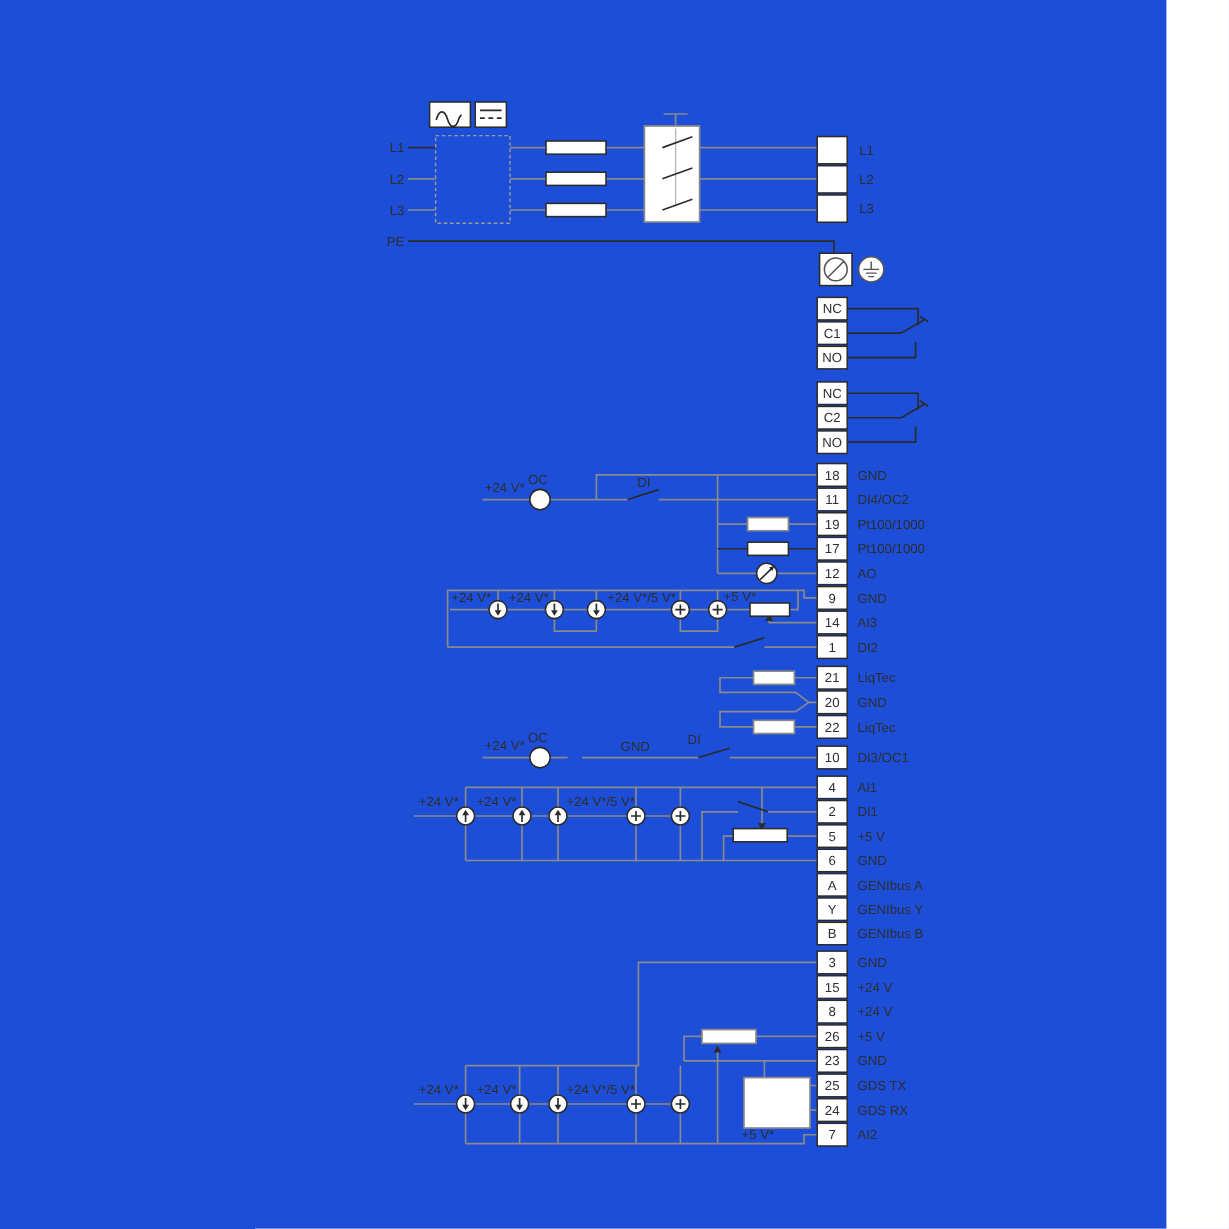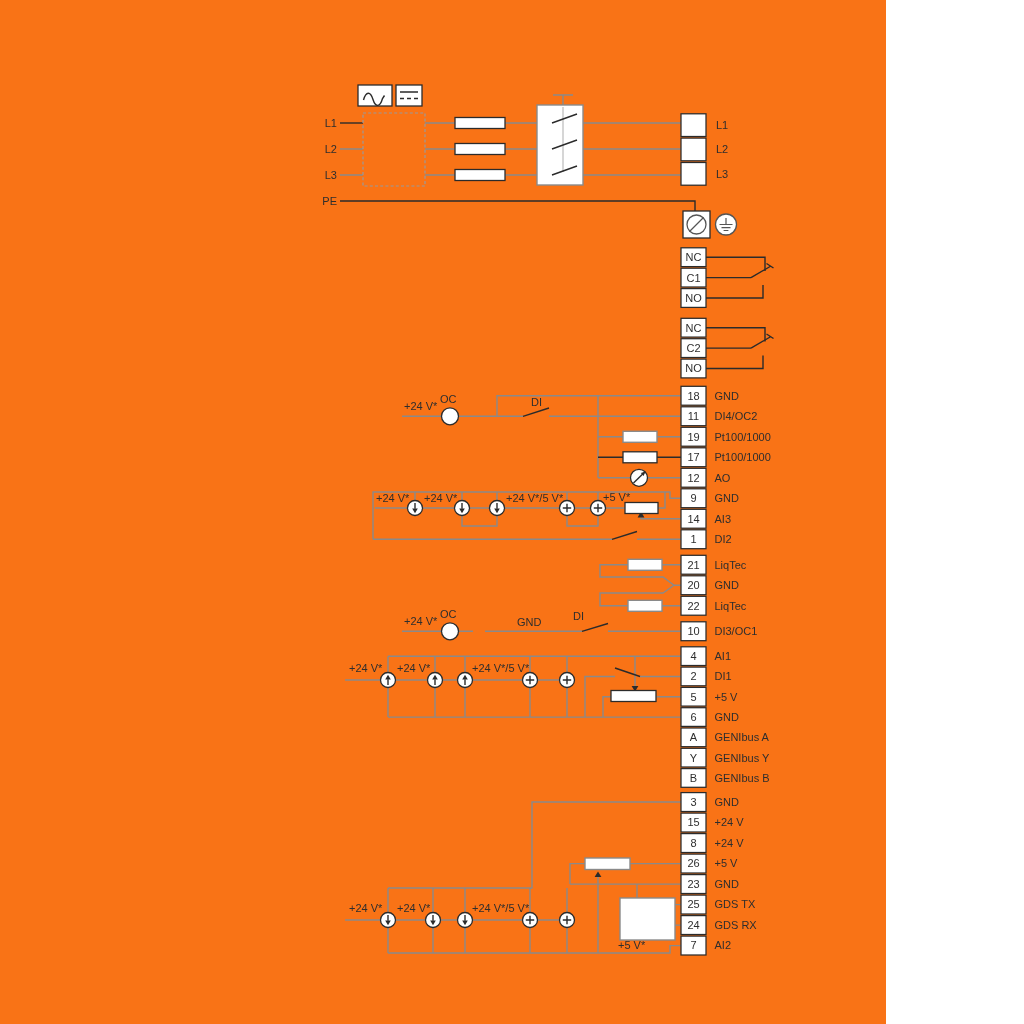--- a/index.html
+++ b/index.html
@@ -1,16 +1,16 @@
 <!DOCTYPE html>
 <html><head>
 <meta charset="utf-8">
 <style>
   html,body{margin:0;padding:0;background:#ffffff;}
-  .stage{position:relative;width:886px;height:1024px;background:#f97316;overflow:hidden;}
+  .stage{position:relative;width:972px;height:1024px;background:#1d4ed8;overflow:hidden;}
   svg{position:absolute;left:0;top:0;}
   .wg{stroke:#8a8a8a;stroke-width:1.4;fill:none;}
   .wd{stroke:#2b2b2b;stroke-width:1.4;fill:none;}
   .wl{stroke:#b5b5b5;stroke-width:1.1;fill:none;}
   .box{fill:#fff;stroke:#2b2b2b;stroke-width:1.3;}
   .boxg{fill:#fff;stroke:#8a8a8a;stroke-width:1.4;}
   .dash{fill:none;stroke:#9a9a9a;stroke-width:1.2;stroke-dasharray:3 2.2;}
   .lbl{font:11px "Liberation Sans", sans-serif;fill:#2e2e2e;}
   .filld{fill:#2b2b2b;stroke:none;}
   .cellrect{fill:#fff;stroke:#2b2b2b;stroke-width:1.25;}

